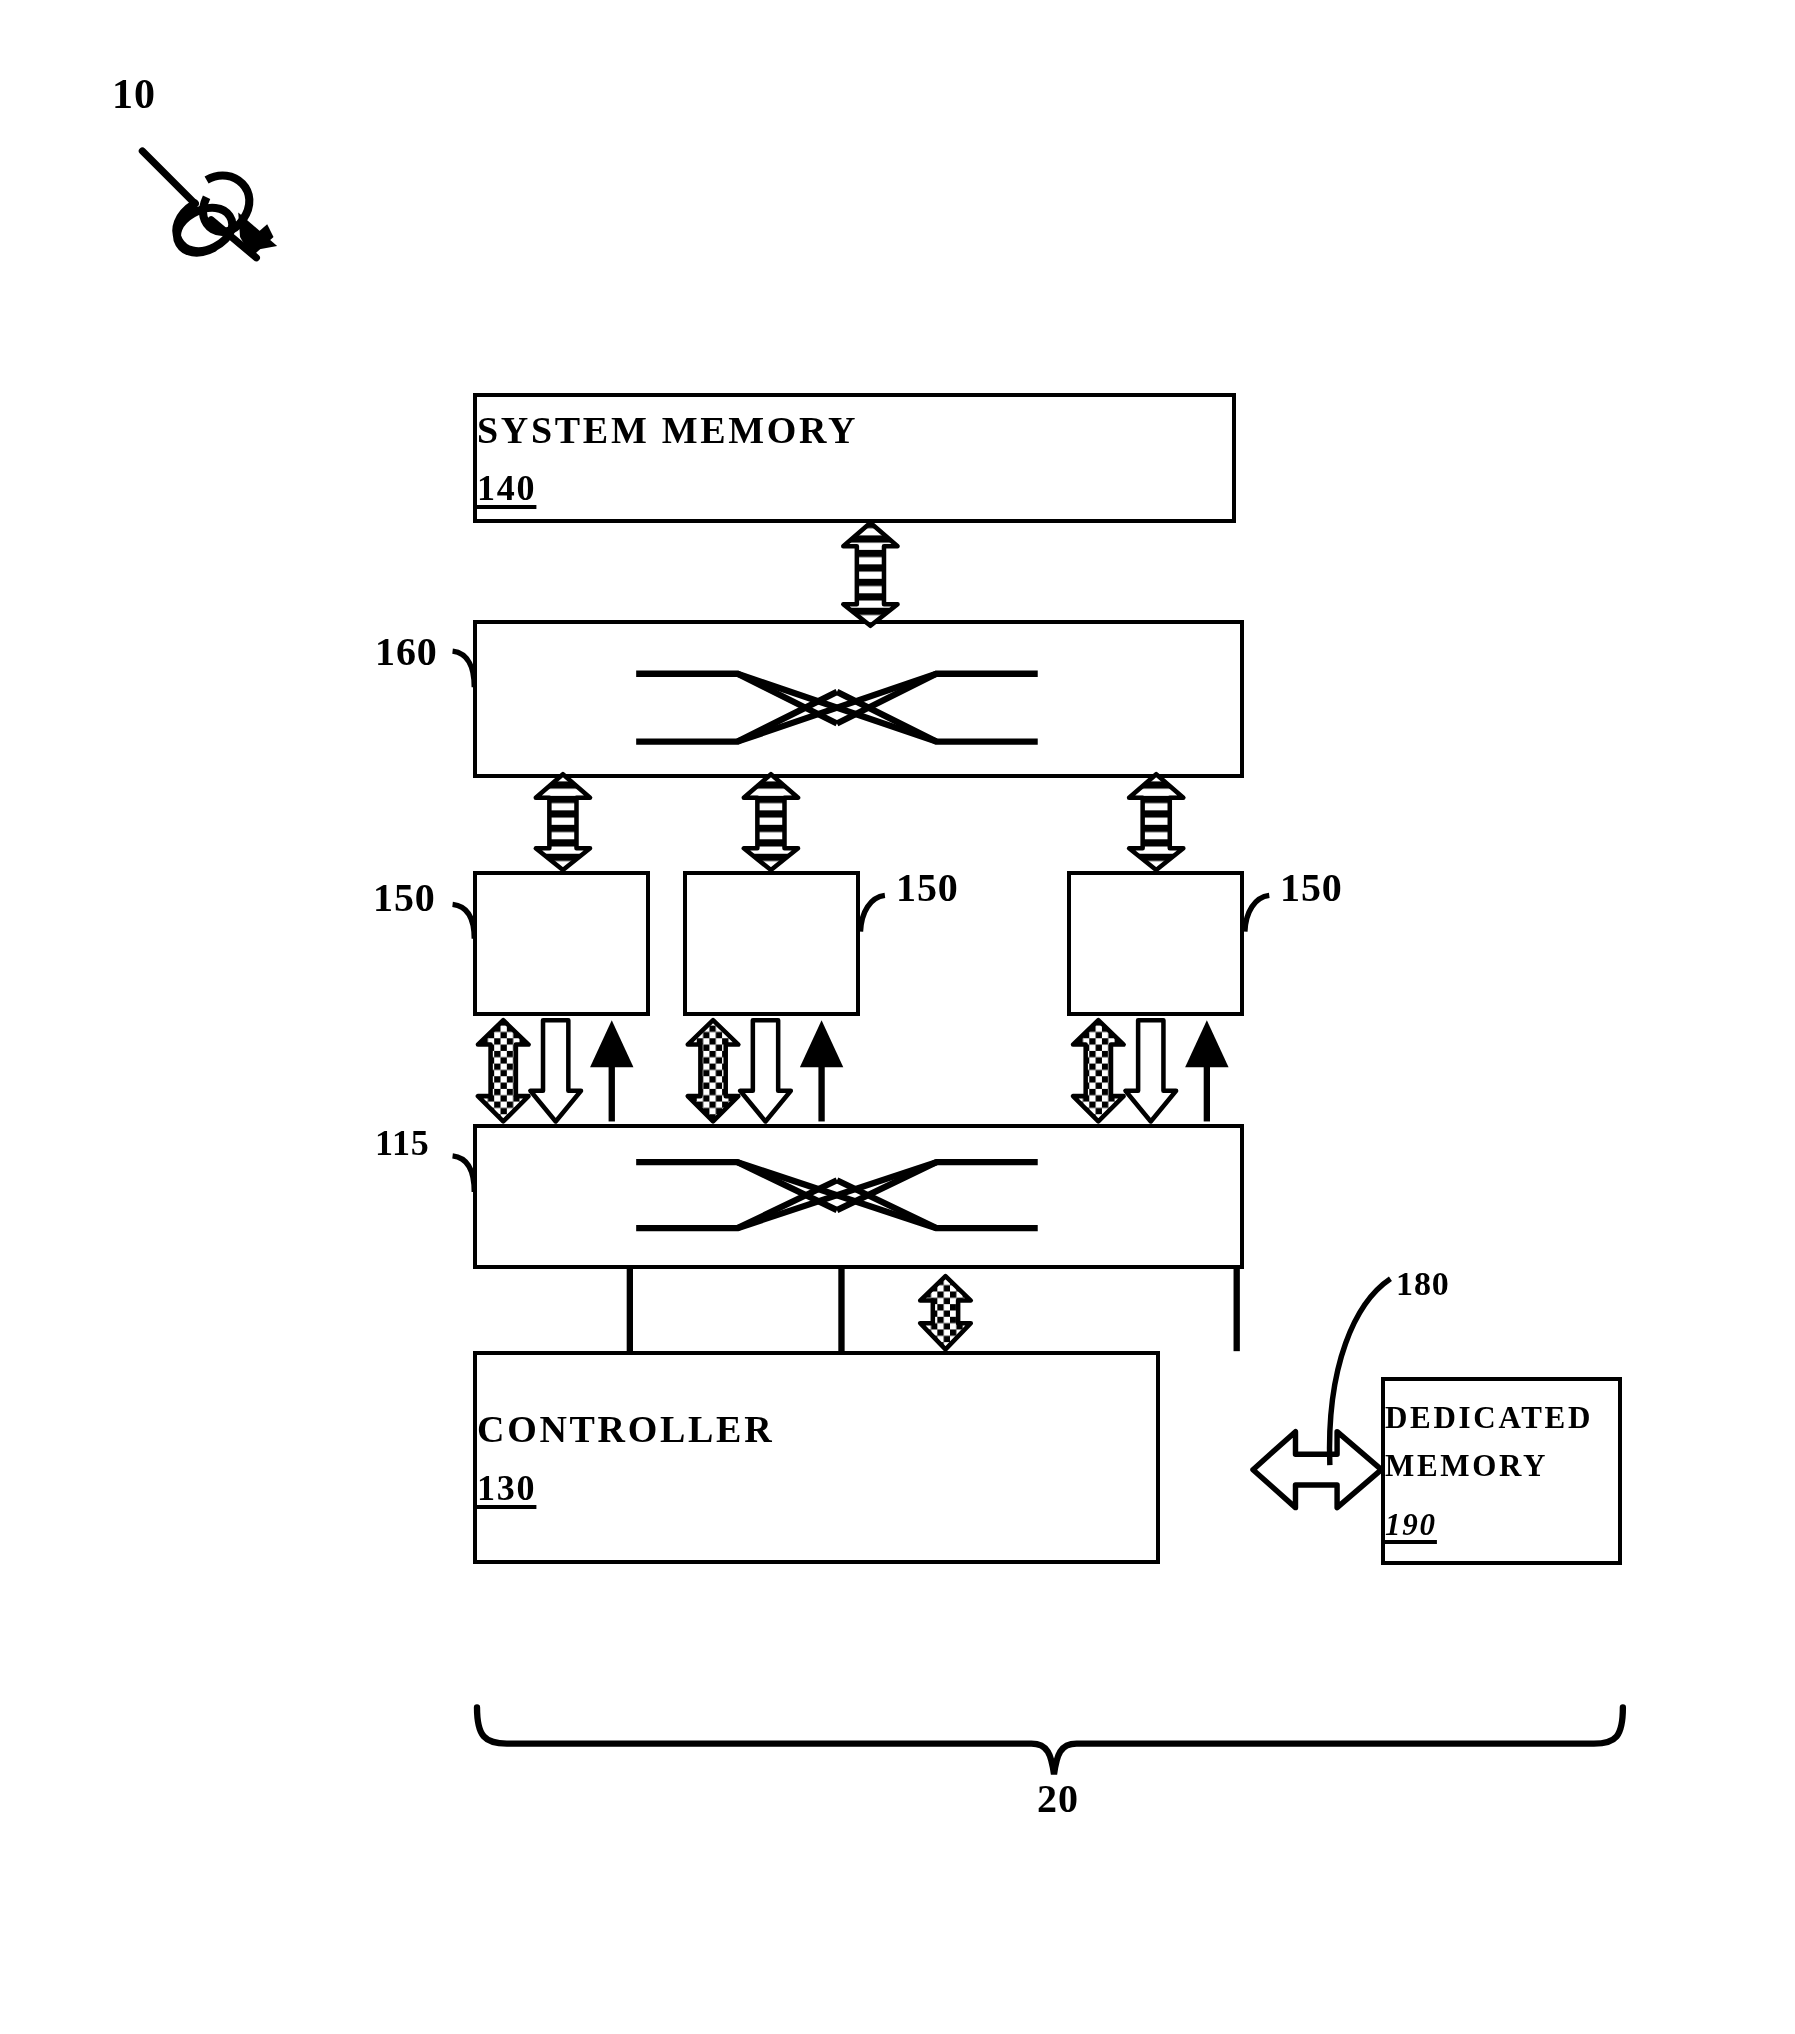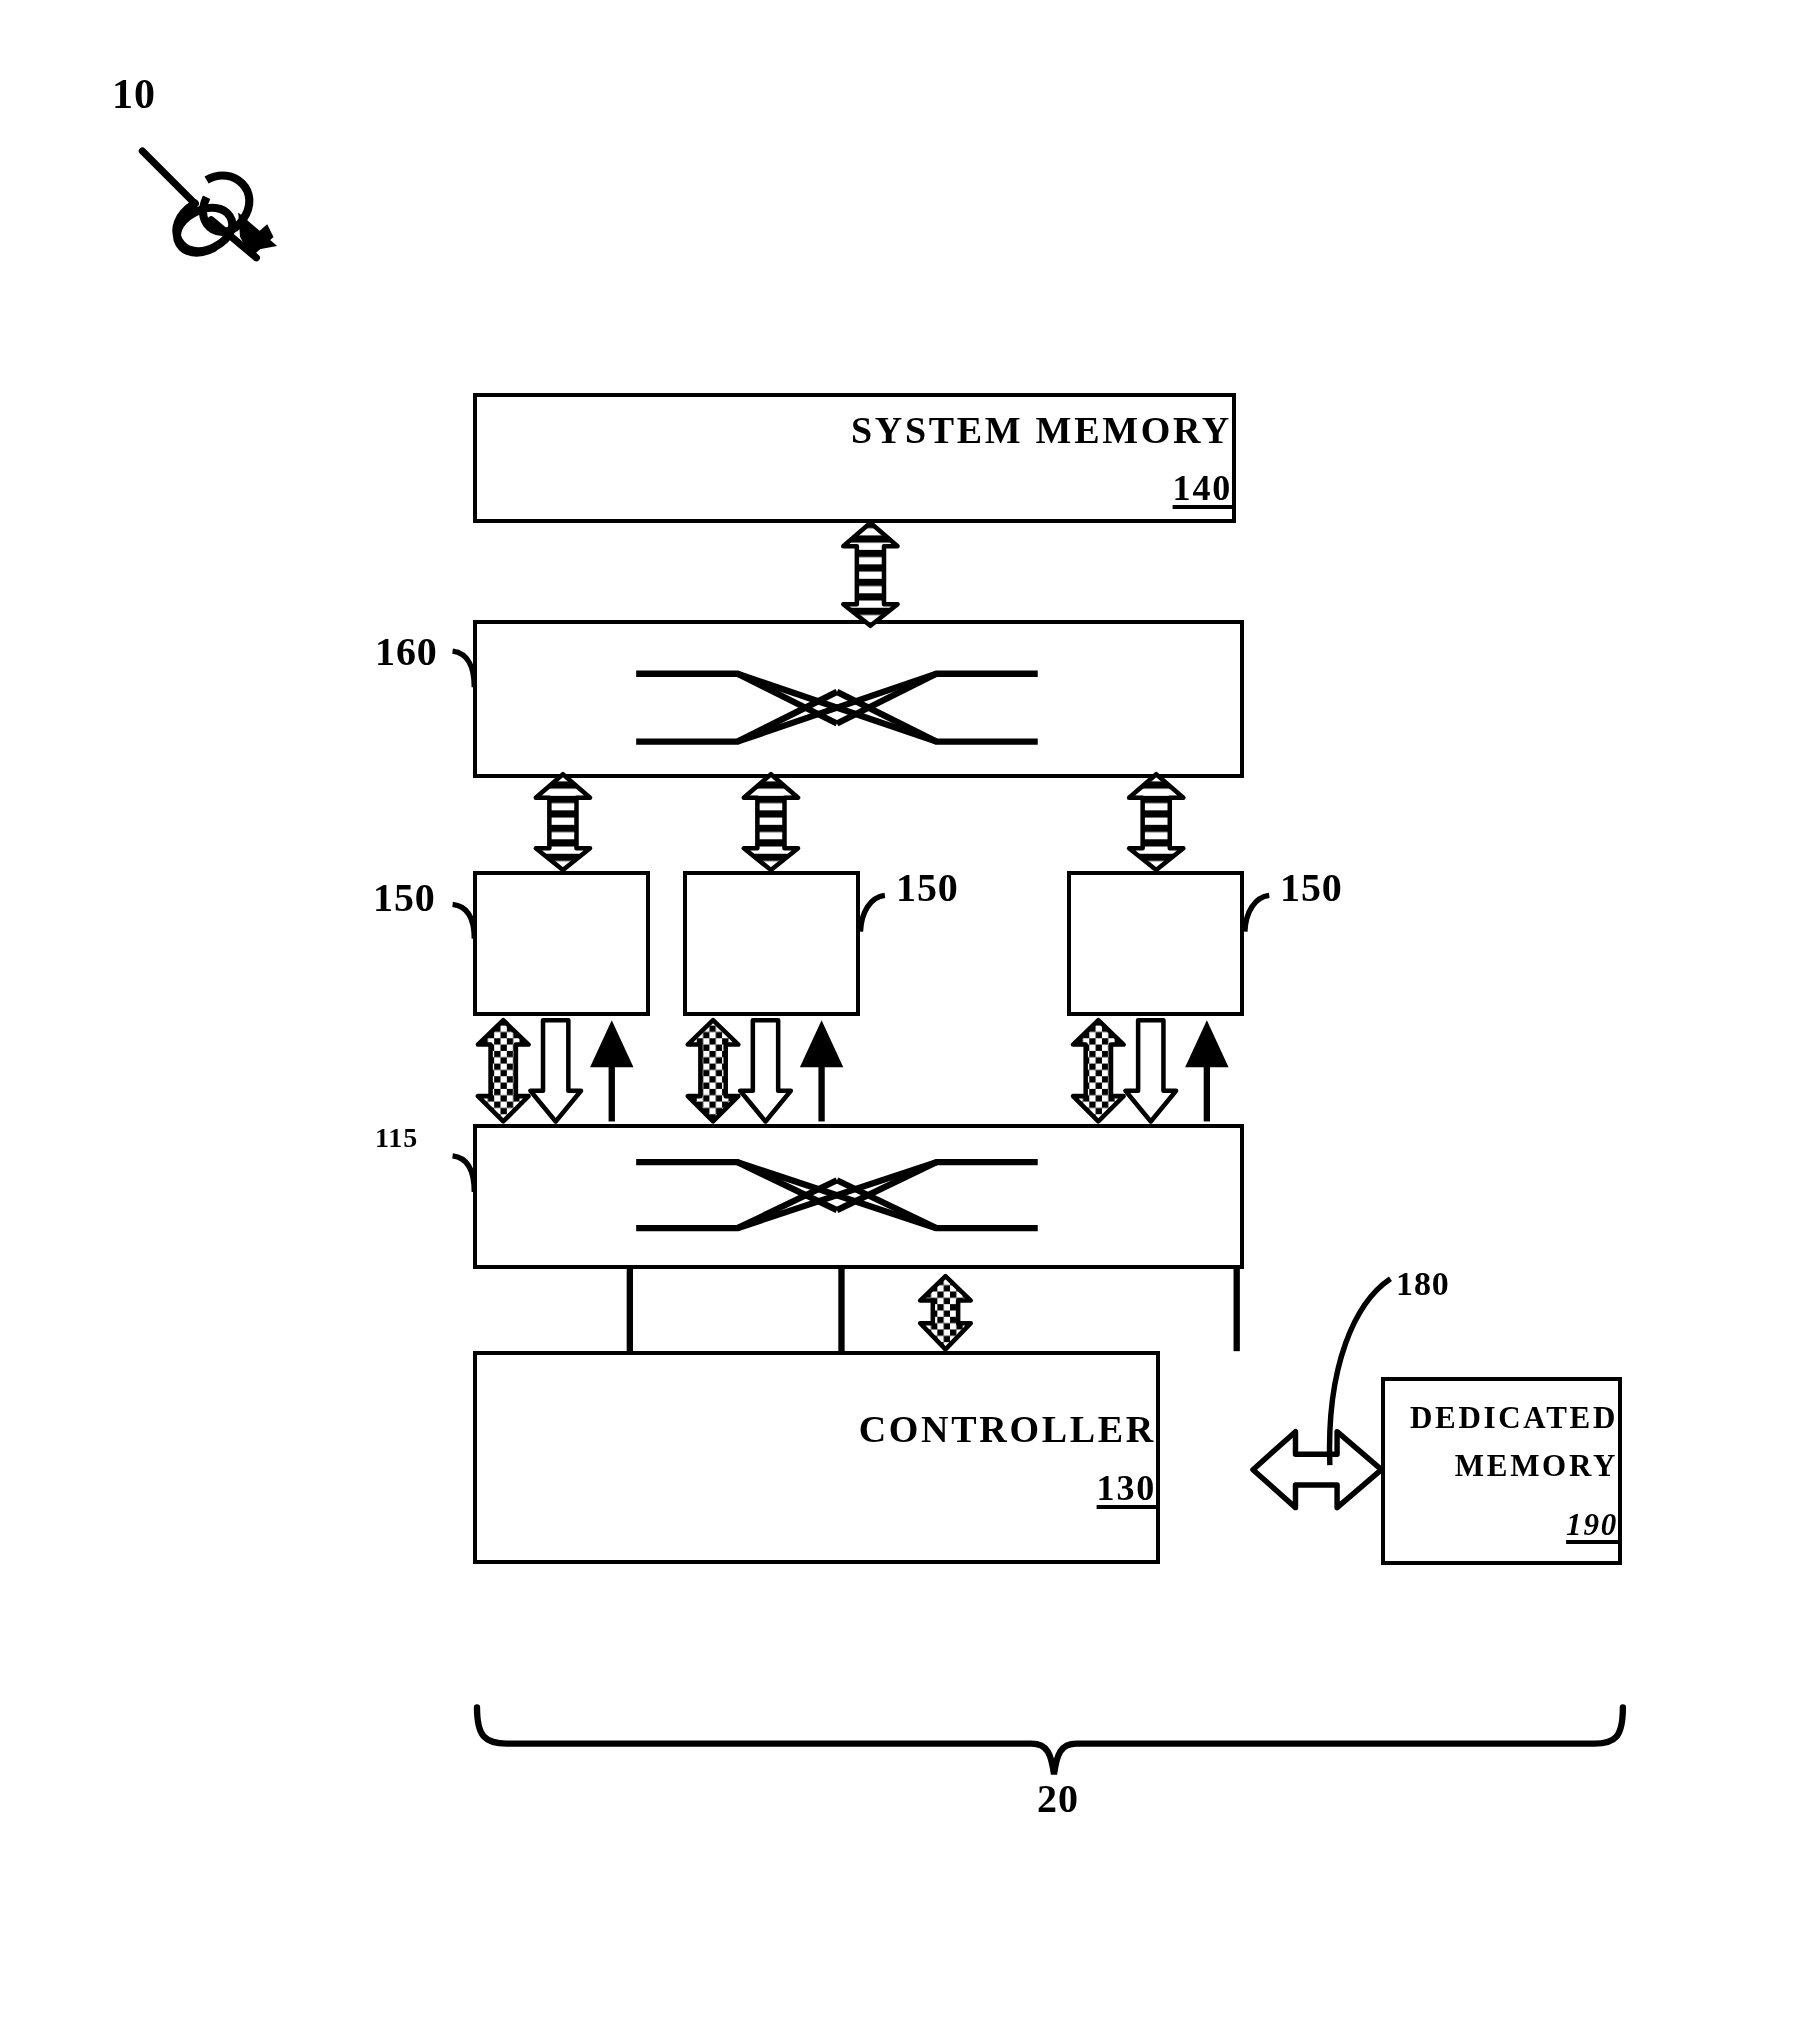--- a/index.html
+++ b/index.html
@@ -15,21 +15,21 @@
     font-family: "Liberation Serif", serif;
     overflow: hidden;
   }
   .box {
     position: absolute;
     border: 4.5px solid #000;
     background: #fff;
     box-sizing: border-box;
     display: flex;
     flex-direction: column;
-    align-items: flex-end;
+    align-items: flex-start;
     justify-content: center;
   }
   .box-title {
     font-family: "Liberation Serif", serif;
     font-weight: bold;
     letter-spacing: 2.7px;
     color: #000;
     text-align: center;
     line-height: 1.25;
   }
@@ -78,21 +78,21 @@
   <div class="box" style="left:473px; top:871px; width:177px; height:145px;"></div>
   <div class="ref" style="left:373px; top:874px; font-size:40px;">150</div>
 
   <div class="box" style="left:683px; top:871px; width:177px; height:145px;"></div>
   <div class="ref" style="left:896px; top:864px; font-size:40px;">150</div>
 
   <div class="box" style="left:1067px; top:871px; width:177px; height:145px;"></div>
   <div class="ref" style="left:1280px; top:864px; font-size:40px;">150</div>
 
   <div class="box" style="left:473px; top:1124px; width:771px; height:145px;"></div>
-  <div class="ref" style="left:375px; top:1122px; font-size:28px;text-align:right;">115</div>
+  <div class="ref" style="left:375px; top:1122px; font-size:36px;text-align:right;">115</div>
 
   <div class="box" style="left:473px; top:1351px; width:687px; height:213px;">
     <div class="box-title" style="font-size:38px;">CONTROLLER</div>
     <div class="box-num" style="font-size:36px;">130</div>
   </div>
 
   <div class="box" style="left:1381px; top:1377px; width:241px; height:188px;">
     <div class="box-title" style="font-size:31px;">DEDICATED</div>
     <div class="box-title" style="font-size:31px; margin-top:9px;">MEMORY</div>
     <div class="box-num" style="font-size:31px; margin-top:22px;font-style:italic;">190</div>

